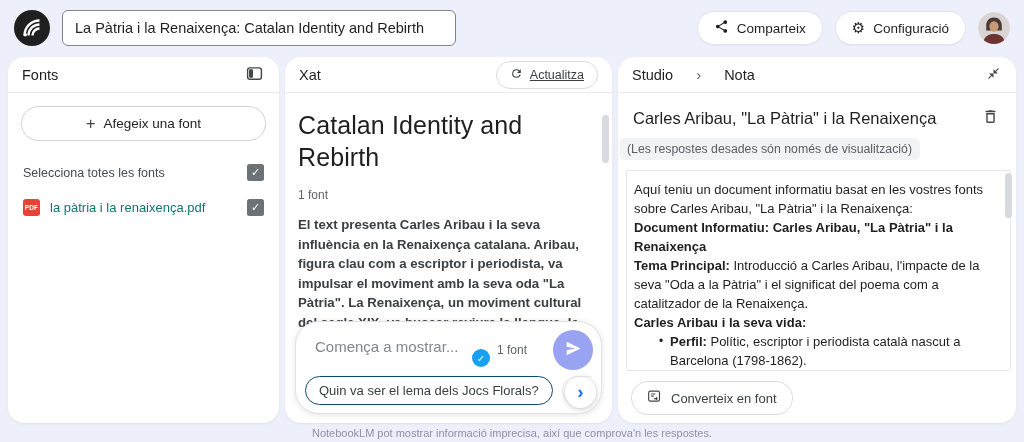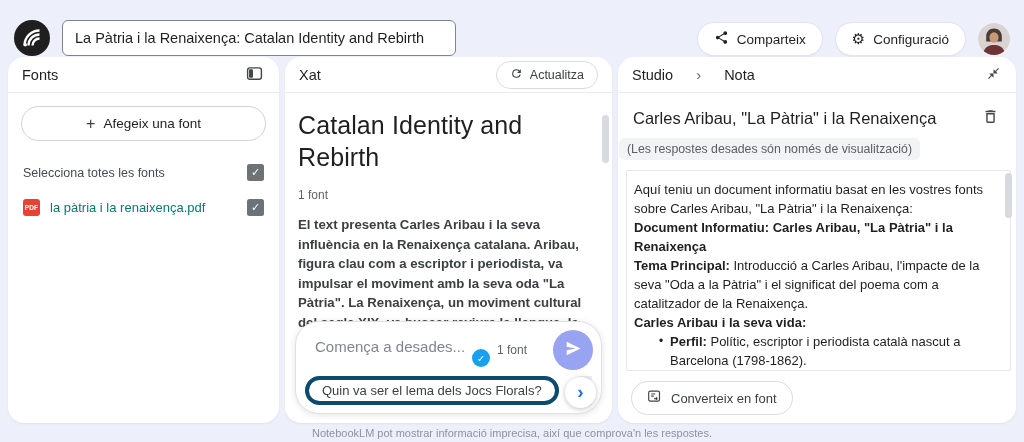--- a/index.html
+++ b/index.html
@@ -2,21 +2,21 @@
 <html><head>
 <meta charset="utf-8">
 <style>
   * { margin:0; padding:0; box-sizing:border-box; }
   html,body { width:1024px; height:442px; overflow:hidden; }
   body {
     font-family:"Liberation Sans","DejaVu Sans",sans-serif;
     background:#edeffa; color:#1f1f1f; position:relative;
   }
   
-  .topbar { position:absolute; top:0; left:0; right:0; height:56px; display:flex; align-items:flex-end; padding:0 14px; }
+  .topbar { position:absolute; top:0; left:0; right:0; height:56px; display:flex; align-items:center; padding:0 14px; }
   .logo { width:36px; height:36px; flex:0 0 auto; }
   .title-input {
     margin-left:12px; width:394px; height:36px; border:1px solid #80848e; border-radius:6px;
     background:#fff; font-family:inherit; font-size:14.5px; color:#1f1f1f; padding:0 12px; outline:none;
   }
   .topbar-right { margin-left:auto; display:flex; align-items:center; gap:12px; }
   .pill-btn {
     display:flex; align-items:center; gap:8px; height:34px; padding:0 16px; border-radius:17px;
     background:#fff; border:1px solid #e1e3ee; font-size:13.5px; font-weight:500; color:#1f1f1f; cursor:pointer;
     box-shadow:0 1px 1px rgba(80,86,120,.05);
@@ -39,37 +39,37 @@
   }
   .plus { font-size:16px; font-weight:400; color:#3c4043; }
   .select-all-row { display:flex; align-items:center; justify-content:space-between; padding:0 15px; margin-top:23px; }
   .select-all-label { font-size:12.5px; color:#474a52; }
   .checkbox { width:17px; height:17px; border-radius:2.5px; background:#6d7276; display:flex; align-items:center; justify-content:center; cursor:pointer; flex:0 0 auto; }
   .checkbox .tick { color:#fff; font-size:11px; line-height:1; font-family:"DejaVu Sans",sans-serif; }
   .source-row { display:flex; align-items:center; gap:10px; padding:0 15px; margin-top:18px; cursor:pointer; }
   .pdf-icon { width:17px; height:17px; background:#e94235; border-radius:3px; color:#fff; font-size:6.5px; font-weight:700; display:flex; align-items:center; justify-content:center; letter-spacing:.2px; }
   .source-name { font-size:13px; color:#0f766e; flex:1; white-space:nowrap; overflow:hidden; }
   
-  .refresh-btn { display:flex; align-items:center; gap:7px; height:28px; padding:0 13px; border-radius:14px; border:1px solid #dadce0; background:#fff; font-family:inherit; font-size:12.5px; font-weight:500; color:#3c4043; cursor:pointer; }
+  .refresh-btn { display:flex; align-items:center; gap:7px; height:28px; padding:0 13px; border-radius:14px; border:1px solid #dadce0; background:#fff; font-family:inherit; font-size:12.5px; font-weight:500; color:#3c4043; cursor:pointer;text-decoration:underline; }
   .chat-content { padding:16px 20px 0 13px; }
   .chat-heading { font-size:25px; line-height:32px; font-weight:400; color:#1f1f1f; letter-spacing:.1px; }
   .chat-source-count { margin-top:15px; font-size:12px; color:#5f6368; }
   .chat-summary { margin-top:13px; font-size:13.2px; line-height:19.5px; font-weight:600; color:#3c4043; }
   .chat-scrollbar { position:absolute; right:3px; top:58px; width:7px; height:48px; border-radius:4px; background:#d7dade; cursor:pointer; }
   .chat-input-box {
     position:absolute; left:10px; right:10px; bottom:9px; height:93px; background:#fff;
     border:1px solid #dfe1e5; border-radius:24px; box-shadow:0 1px 6px rgba(32,33,36,.12);
   }
   .chat-placeholder { position:absolute; left:19px; top:16px; font-size:15px; color:#80868b; cursor:text; }
   .input-source-count { position:absolute; right:74px; top:21px; font-size:12px; color:#5f6368; }
   .send-btn { position:absolute; right:8px; top:8px; width:40px; height:40px; border-radius:50%; border:none; background:#98a3f1; cursor:pointer; display:flex; align-items:center; justify-content:center; }
   .check-badge { position:absolute; left:176px; top:27px; width:18px; height:18px; border-radius:50%; background:#18a1f1; display:flex; align-items:center; justify-content:center; }
   .check-badge .tick { color:#fff; font-size:9.5px; font-weight:700; font-family:"DejaVu Sans",sans-serif; }
   .chips-row { position:absolute; left:9px; right:9px; bottom:8px; height:29px; display:flex; gap:9px; overflow:hidden; }
-  .chip { flex:0 0 auto; height:29px; display:flex; align-items:center; padding:0 13px; border:4px solid #0c4a6e; border-radius:15px; background:#fff; font-size:13px; color:#3c4043; cursor:pointer; white-space:nowrap; }
+  .chip { flex:0 0 auto; height:29px; display:flex; align-items:center; padding:0 13px; border:1px solid #0c4a6e; border-radius:15px; background:#fff; font-size:13px; color:#3c4043; cursor:pointer; white-space:nowrap; }
   .chip.faded { color:#b4b8bf; border-color:#ecedf1; max-width:56px; overflow:hidden; }
   .scroll-next-btn { position:absolute; right:5px; bottom:5px; width:31px; height:31px; border-radius:50%; border:none; background:#fff; box-shadow:0 1px 5px rgba(32,33,36,.28); cursor:pointer; display:flex; align-items:center; justify-content:center; }
   .scroll-next-btn .chev { color:#1a73e8; font-size:19px; font-weight:700; line-height:1; margin-top:-2px; }
   
   .breadcrumb { display:flex; align-items:center; gap:23px; font-size:14.5px; font-weight:500; color:#1f1f1f; }
   .crumb-sep { color:#5f6368; font-size:15px; font-weight:400; }
   .crumb-link { cursor:pointer; }
   .note-title-row { display:flex; align-items:center; justify-content:space-between; padding:13px 15px 8px 15px; }
   .note-title { font-size:16.5px; font-weight:400; color:#1f1f1f; }
   .note-hint { display:inline-block; margin:0 1px; background:#f1f3f4; border-radius:6px; padding:4px 8px; font-size:12.3px; color:#5a5e66; }
@@ -170,21 +170,21 @@
     </button>
   </div>
   <div class="chat-content">
     <div class="chat-heading">Catalan Identity and Rebirth</div>
     <div class="chat-source-count">1 font</div>
     <div class="chat-summary">El text presenta Carles Aribau i la seva influència en la Renaixença catalana. Aribau, figura clau com a escriptor i periodista, va impulsar el moviment amb la seva oda "La Pàtria". La Renaixença, un moviment cultural del segle XIX, va buscar reviure la llengua, la literatura i les tradicions catalanes. Aquest moviment es va inspirar en el Romanticisme i va portar a la recuperació dels Jochs</div>
   </div>
   <div class="chat-scrollbar"></div>
 
   <div class="chat-input-box">
-    <div class="chat-placeholder">Comença a desades...</div>
+    <div class="chat-placeholder">Comença a mostrar...</div>
     <div class="check-badge">
       <span class="tick">✓</span>
     </div>
     <div class="input-source-count">1 font</div>
     <button class="send-btn">
       <span>
         <svg viewBox="0 0 24 24" width="19" height="19">
             <path fill="#fff" d="M3.4 20.4 20.85 12 3.4 3.6v6.19L14.5 12 3.4 14.21z"></path>
           </svg>
       </span>

